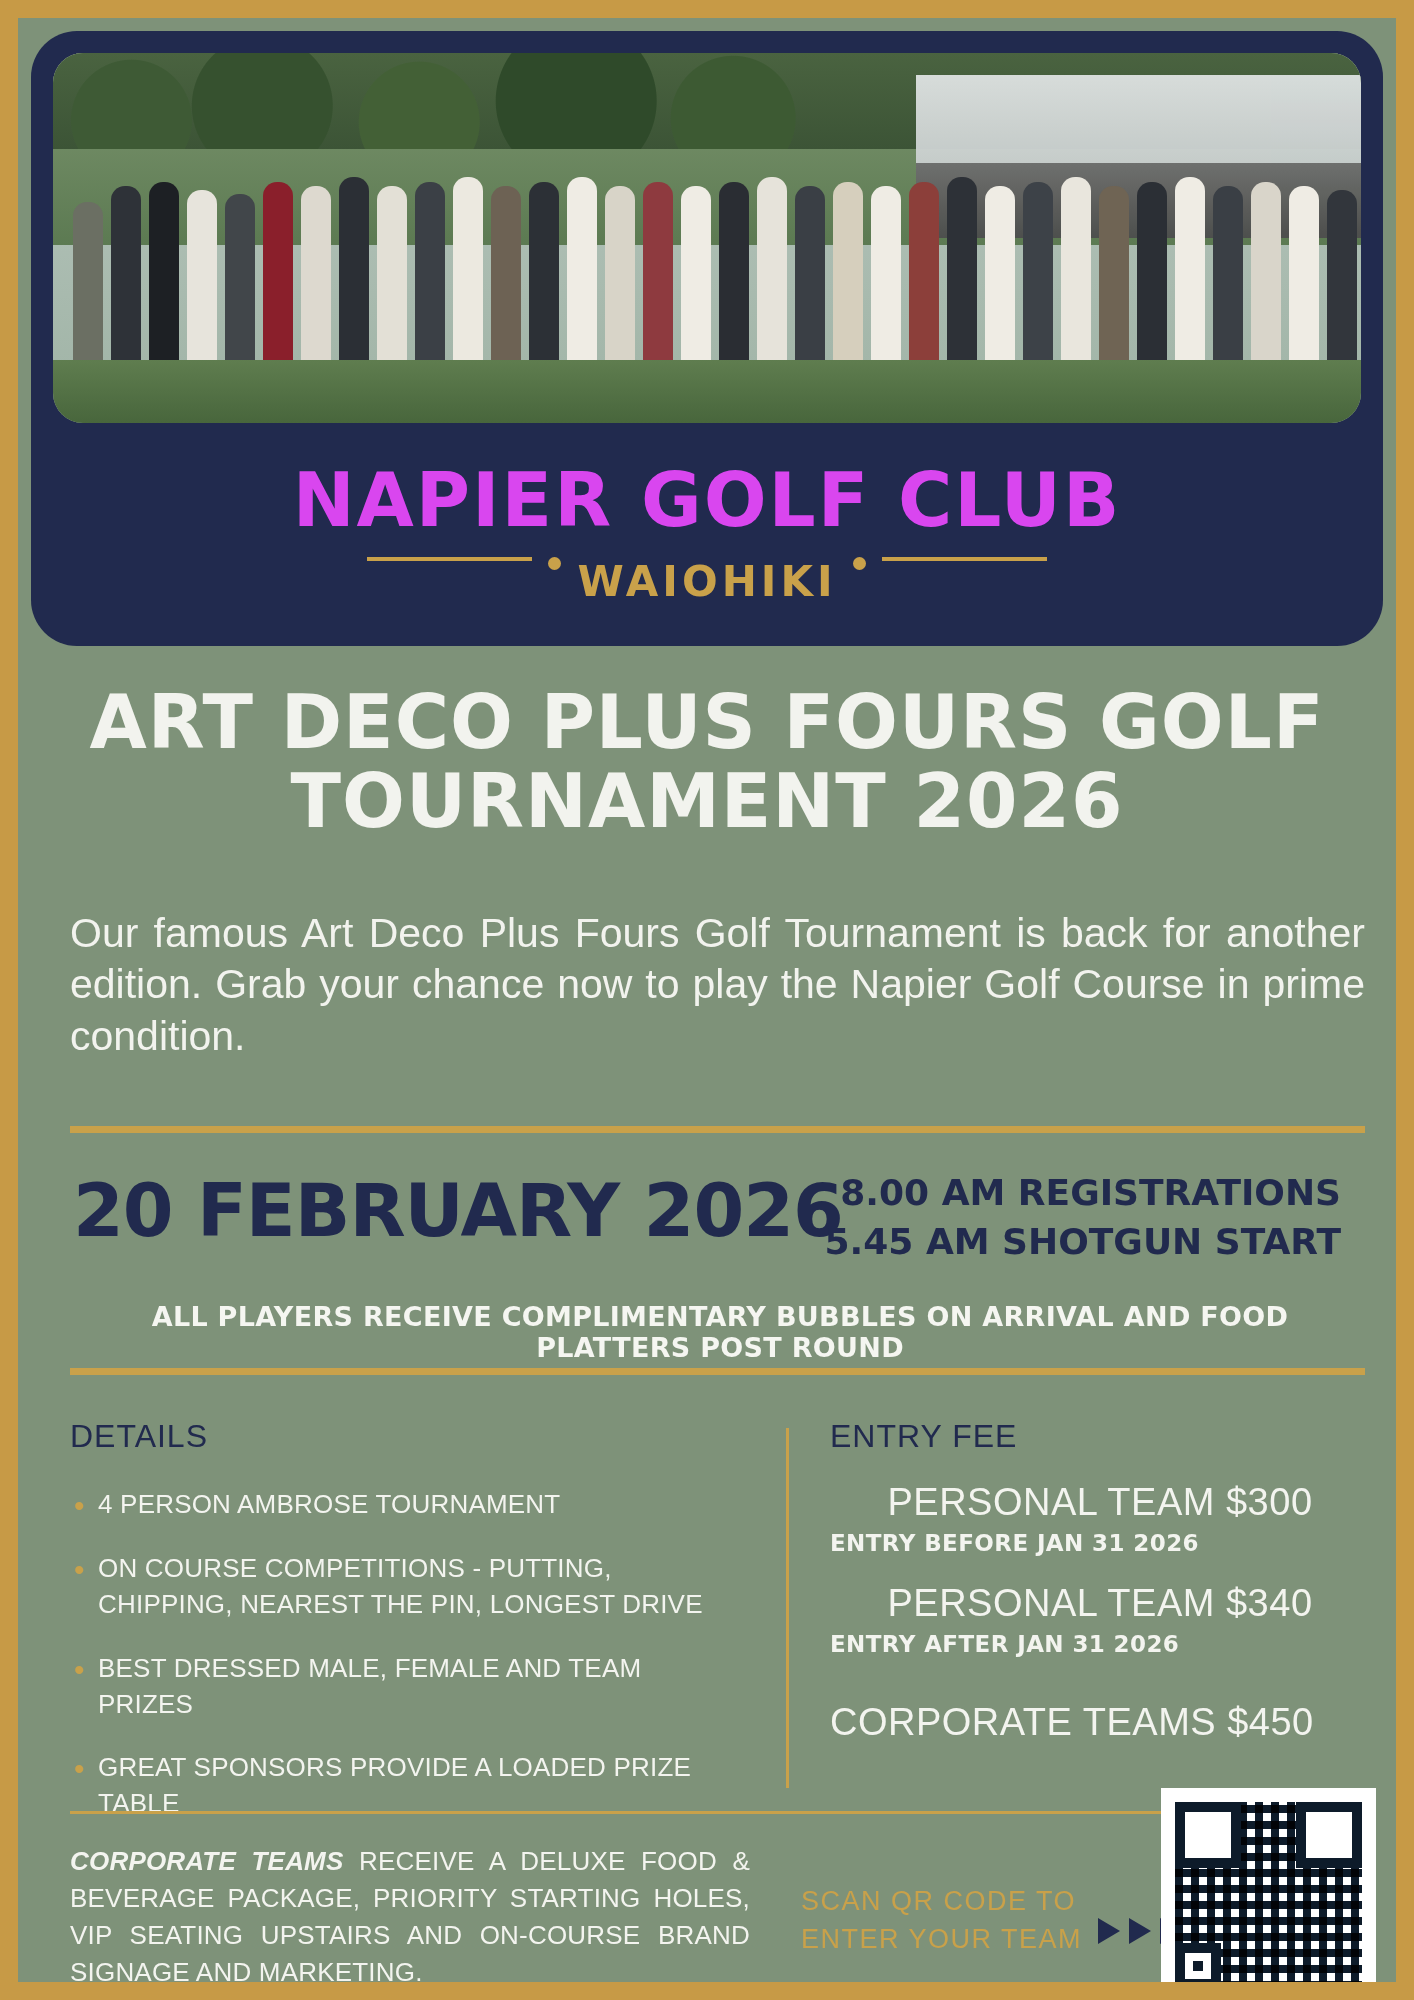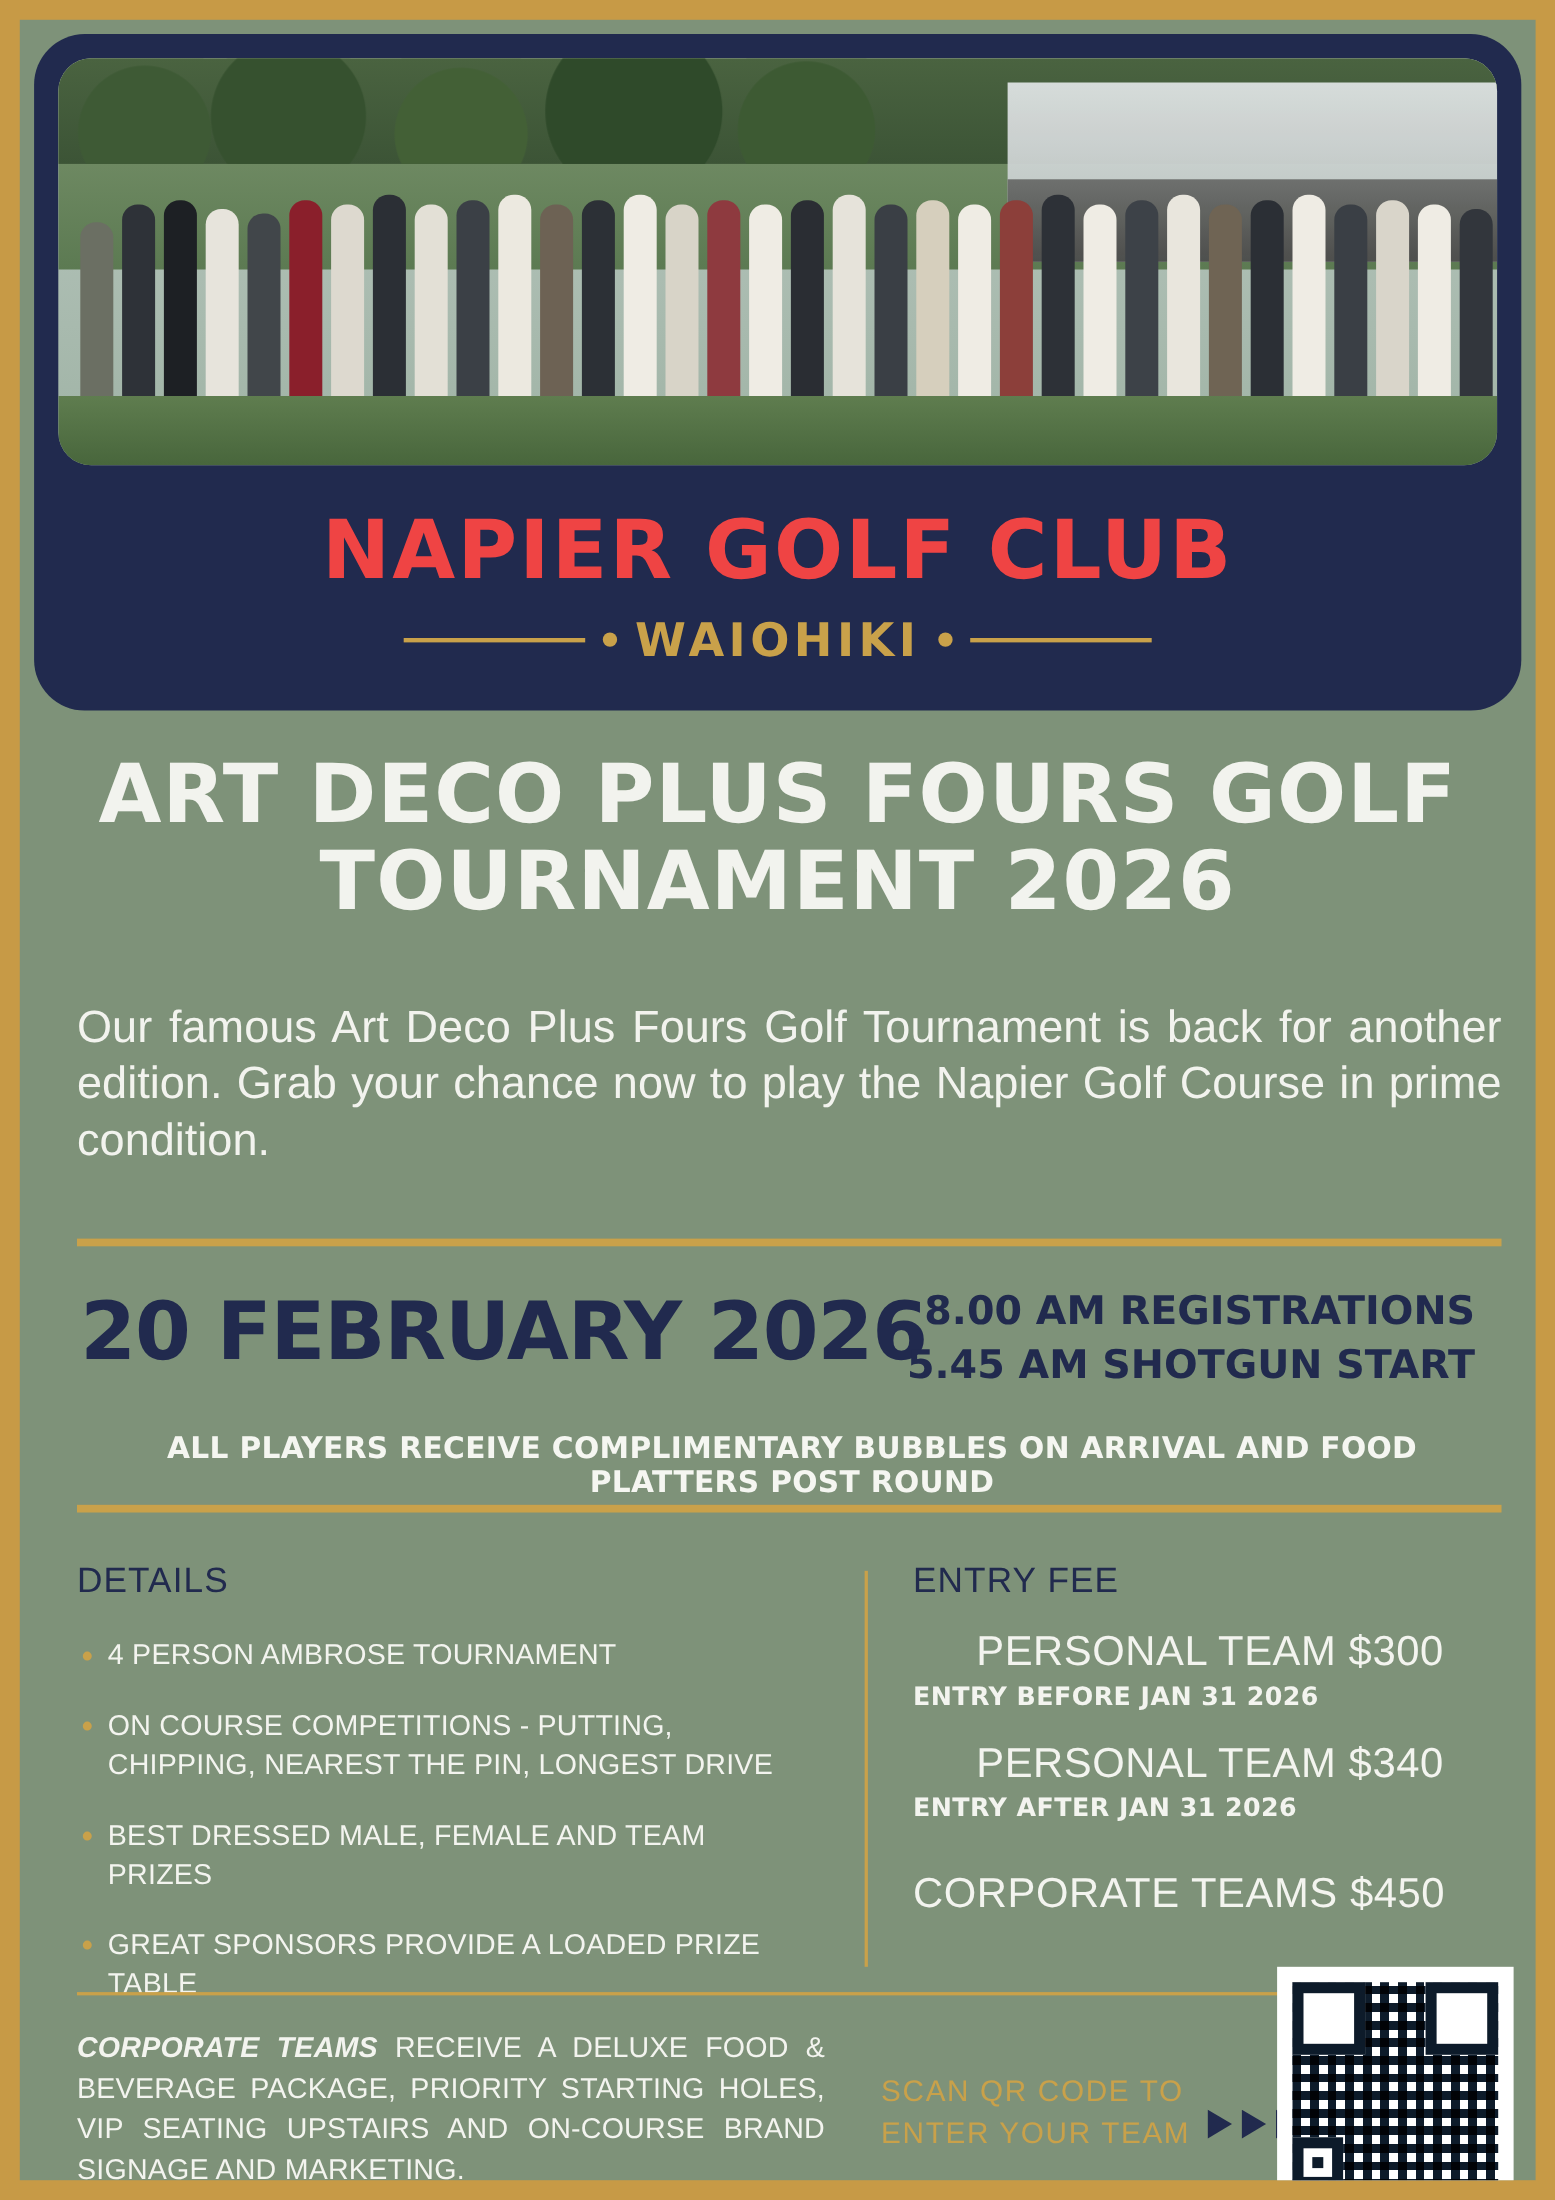--- a/index.html
+++ b/index.html
@@ -71,30 +71,29 @@
   }
   .photo .crowd span{
     position:absolute; bottom:0; width:30px; border-radius:14px 14px 4px 4px;
   }
   .photo .grass {
     position:absolute; left:0; bottom:0; width:100%; height:17%;
     background: linear-gradient(#5f7d4f, #48663c);
   }
   .club-name {
     text-align: center;
-    color: #ef4444;
+    color: #d946ef;
     font-size: 74px;
     font-weight: bold;
     letter-spacing: 2px;
     margin-top: 34px;
     font-family: "DejaVu Sans", sans-serif;
   }
   .club-sub-row {
     display: flex;
-    align-items: center;
     justify-content: center;
     gap: 16px;
     margin-top: 14px;
   }
   .club-sub-row .line {
     height: 4px;
     width: 165px;
     background: #c9a14a;
   }
   .club-sub-row .dot {

